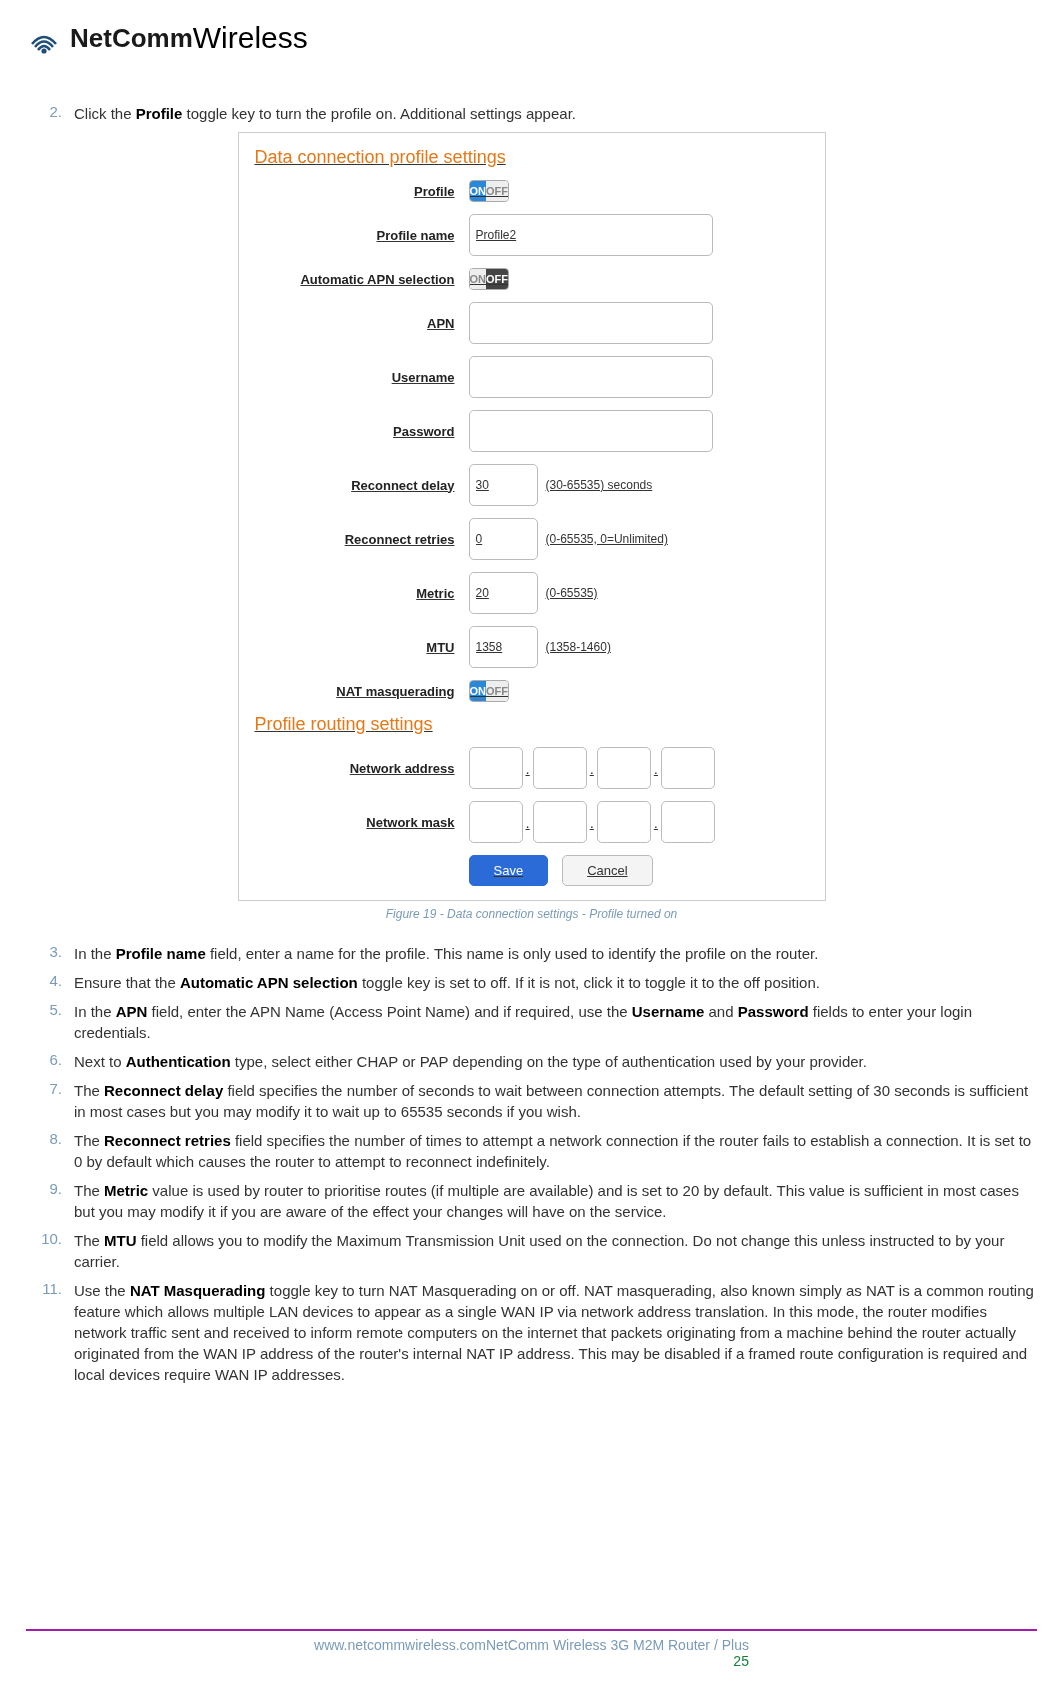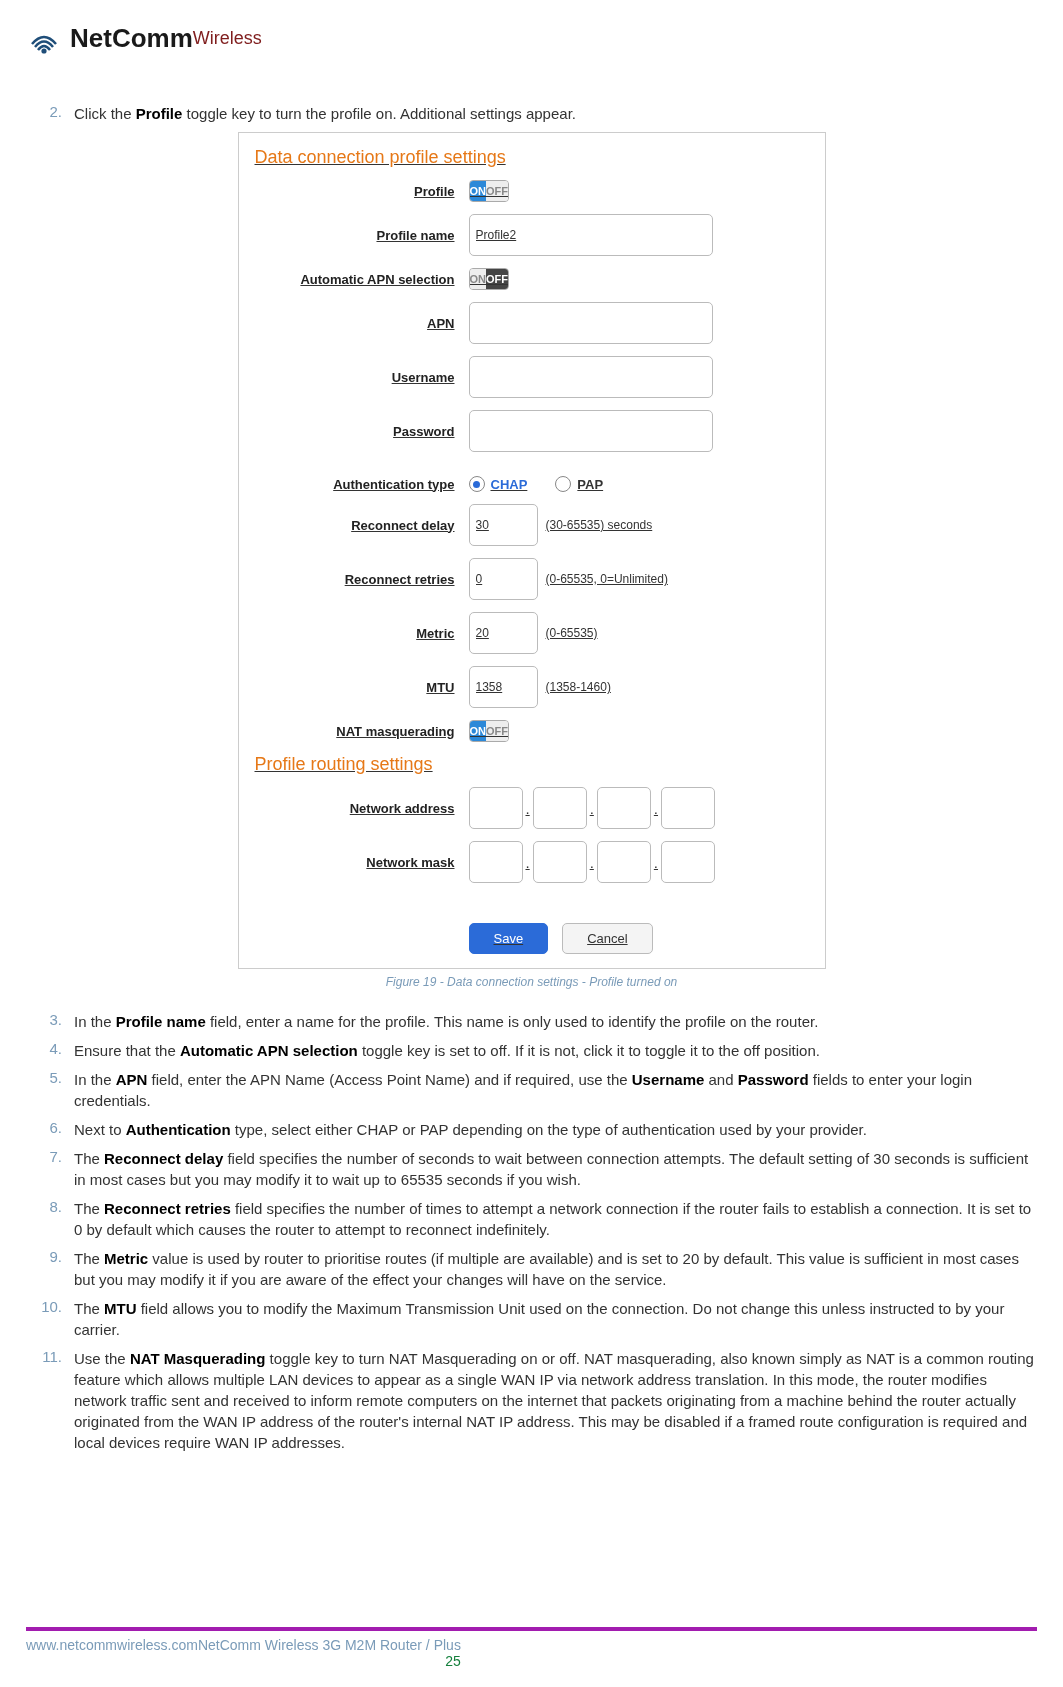--- a/index.html
+++ b/index.html
@@ -1,20 +1,20 @@
 <!DOCTYPE html>
 <html><head>
 <meta charset="utf-8">
 <style>
   body { margin:0; padding:0; font-family: Arial, Helvetica, sans-serif; font-size:15px; color:#333; background:#fff; }
   .page { width:1063px; height:1687px; position:relative; box-sizing:border-box; padding:0 26px; }
   .header { display:flex; align-items:center; padding-top:8px; height:60px; }
   .logo-icon { width:36px; height:36px; margin-right:8px; }
   .brand-bold { font-family: Arial, sans-serif; font-size:26px; font-weight:bold; color:#1a1a1a; }
-  .brand-light { font-family: Arial, sans-serif; font-size:18px; font-weight:300; color:#7f1d1d; }
+  .brand-light { font-family: Arial, sans-serif; font-size:30px; font-weight:300; color:#000000; }
   .content { padding-top:35px; }
   .list-row { display:flex; margin-bottom:8px; }
   .list-num { width:36px; text-align:right; padding-right:12px; color:#7a9bb8; font-size:15px; flex-shrink:0; }
   .list-text { flex:1; font-size:15px; line-height:1.4; color:#333; }
   .bold { font-weight:bold; color:#000; }
   .figure { width:586px; margin:6px auto 0; border:1px solid #ccc; background:#fff; }
   .figure-inner { padding:10px 16px 14px;text-decoration:underline; }
   .sec-title { color:#e67817; font-family: Arial, sans-serif; font-size:18px; font-weight:normal; margin:4px 0 10px; }
   .frow { display:flex; align-items:center; margin:12px 0; }
   .flabel { width:200px; text-align:right; font-weight:bold; font-size:13px; color:#222; padding-right:14px; }
@@ -28,25 +28,25 @@
   .w-sm { width:55px; }
   .w-ip { width:40px; }
   .hint { font-size:12px; color:#333; margin-left:8px; }
   .radio-row { display:flex; align-items:center; gap:28px; font-size:13px; }
   .radio-opt { display:flex; align-items:center; gap:6px; font-weight:bold; }
   .radio-dot { width:14px; height:14px; border:1px solid #888; border-radius:50%; display:inline-flex; align-items:center; justify-content:center; }
   .radio-dot.sel::after { content:""; width:7px; height:7px; background:#2b6bd8; border-radius:50%; display:block; }
   .routing-desc { font-size:12px; color:#333; line-height:1.35; margin:2px 0 10px; }
   .dot { margin:0 3px; }
   .btn-row { display:flex; gap:14px; margin-left:214px; margin-top:6px; }
-  .btn { border-radius:5px; padding:7px 24px; font-size:13px; border:1px solid #bbb;margin-top:28px; }
+  .btn { border-radius:5px; padding:7px 24px; font-size:13px; border:1px solid #bbb; }
   .btn-save { background:#2b6bd8; color:#fff; border-color:#2b6bd8; }
   .btn-cancel { background:#f4f4f4; color:#333; }
   .fig-cap { text-align:center; color:#7a9bb8; font-size:12px; font-style:italic; margin:6px 0 22px; }
-  .footer { position:absolute; bottom:18px; left:26px; right:26px; border-top:4px solid #a21caf; padding-top:6px; display:flex; justify-content:flex-start; font-size:14px; color:#7a9bb8; }
+  .footer { position:absolute; bottom:18px; left:26px; right:26px; border-top:2px solid #a21caf; padding-top:6px; display:flex; justify-content:center; font-size:14px; color:#7a9bb8; }
   .footer-right { text-align:right; }
   .pg { color:#15803d; font-size:14px; }
 </style>
 </head>
 <body>
 
 <div class="page">
   <div class="header">
     <svg class="logo-icon" viewBox="0 0 36 36">
       <path d="M6 24 Q18 10 30 24" stroke="#1f4e79" stroke-width="2.5" fill="none"></path>
@@ -92,33 +92,20 @@
           </div>
         <div class="frow">
             <div class="flabel">Username</div>
           <input class="txt-input w-wide" style="">
           </div>
         <div class="frow">
             <div class="flabel">Password</div>
           <input class="txt-input w-wide" type="password" style="">
           </div>
 
-        <div class="frow" style="margin-top:24px;">
-            <div class="flabel">Authentication type</div>
-          <div class="radio-row">
-            <div class="radio-opt">
-                <span class="radio-dot sel"></span>
-                <span style="color:#2b6bd8">CHAP</span>
-              </div>
-            <div class="radio-opt">
-                <span class="radio-dot"></span>
-                <span>PAP</span>
-              </div>
-          </div>
-        </div>
 
         <div class="frow">
             <div class="flabel">Reconnect delay</div>
           <input class="txt-input w-sm" value="30" style="">
             <span class="hint">(30-65535) seconds</span>
           </div>
         <div class="frow">
             <div class="flabel">Reconnect retries</div>
           <input class="txt-input w-sm" value="0" style="">
             <span class="hint">(0-65535, 0=Unlimited)</span>

